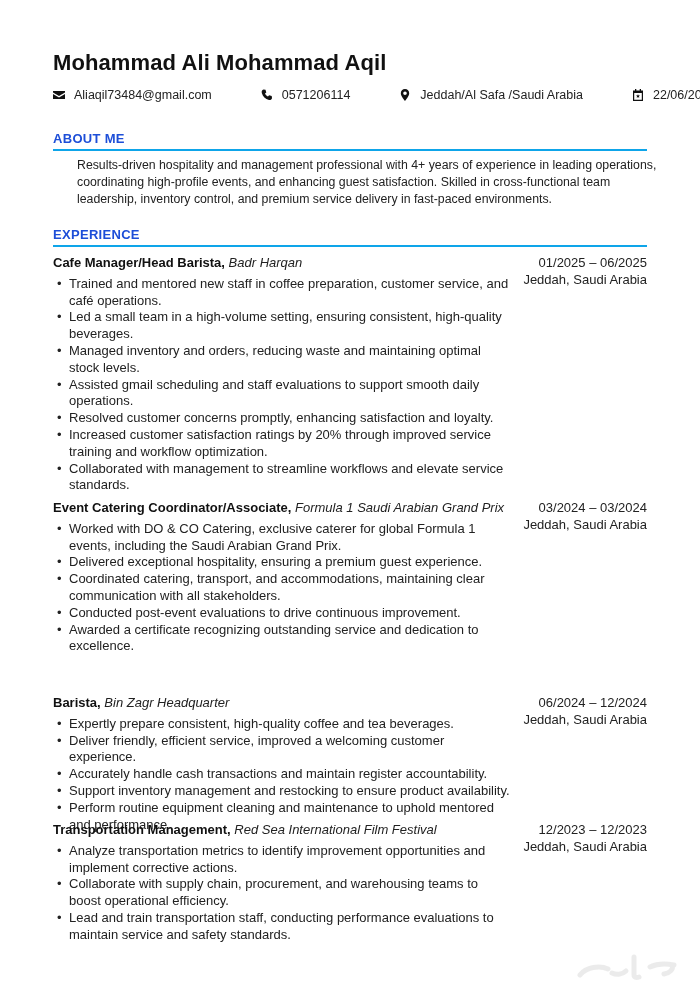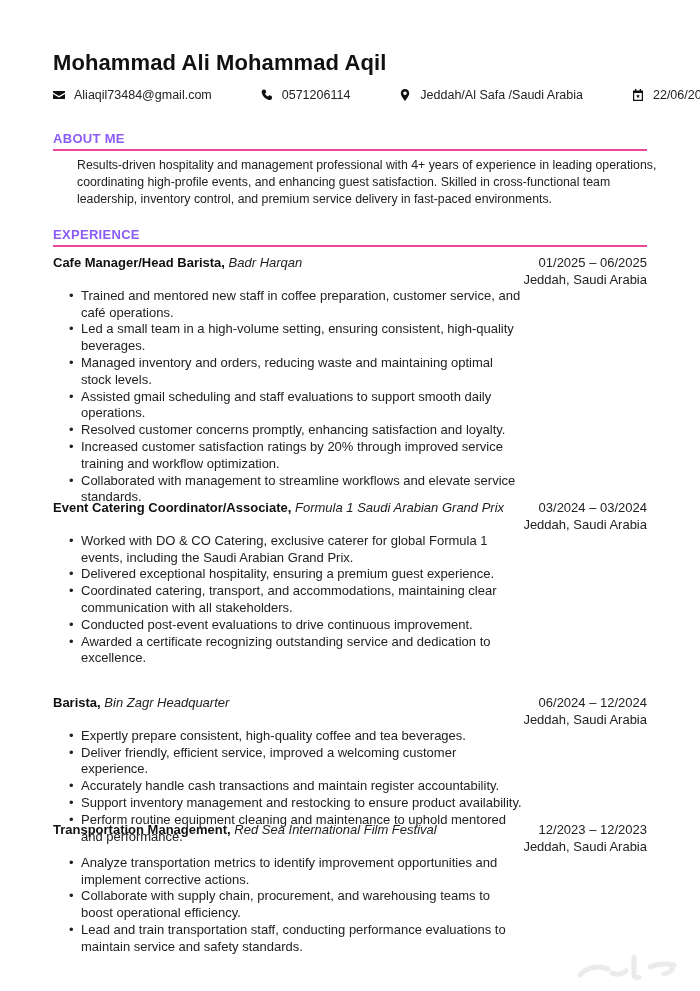--- a/index.html
+++ b/index.html
@@ -15,32 +15,32 @@
     white-space: nowrap;
   }
   .contacts {
     position: absolute; top: 88px; left: 0; display: flex; align-items: center;
     font-size: 12.5px; color: #222; white-space: nowrap; gap: 27px;
   }
   .contact { display: flex; align-items: center; margin-right: 22px; }
   .contact svg { width: 12px; height: 12px; margin-right: 9px; fill: #111; }
   .section-title {
     position: absolute; left: 0; width: 594px;
-    font-size: 13px; font-weight: bold; letter-spacing: 0.3px; color: #8b5cf6;
-    border-bottom: 2px solid #ec4899; padding-bottom: 3px;
+    font-size: 13px; font-weight: bold; letter-spacing: 0.3px; color: #1d4ed8;
+    border-bottom: 2px solid #0ea5e9; padding-bottom: 3px;
   }
   .about-text {
     position: absolute; left: 0; top: 157px; width: 596px;
     font-size: 12.3px; line-height: 17px; color: #222; margin-left: 24px;
   }
   .job { position: absolute; left: 0; width: 594px; font-size: 13px; line-height: 16.8px; color: #222; }
   .job-title b { font-weight: bold; color: #111; }
   .job-title i { font-style: italic; }
   .job-right { text-align: right; position: absolute; right: 0; top: 0; }
-  .job ul { margin: 16px; padding: 0; list-style: none; width: 455px; }
+  .job ul { margin: 4px; padding: 0; list-style: none; width: 455px; }
   .job li { position: relative; padding-left: 12px; }
   .job li::before { content: "•"; position: absolute; left: 0; top: 0; }
   .watermark { position: absolute; right: 8px; bottom: 4px; opacity: 0.35; }
 </style>
 </head>
 <body>
 
 <div class="page">
   <div class="name">Mohammad Ali Mohammad Aqil</div>
 

